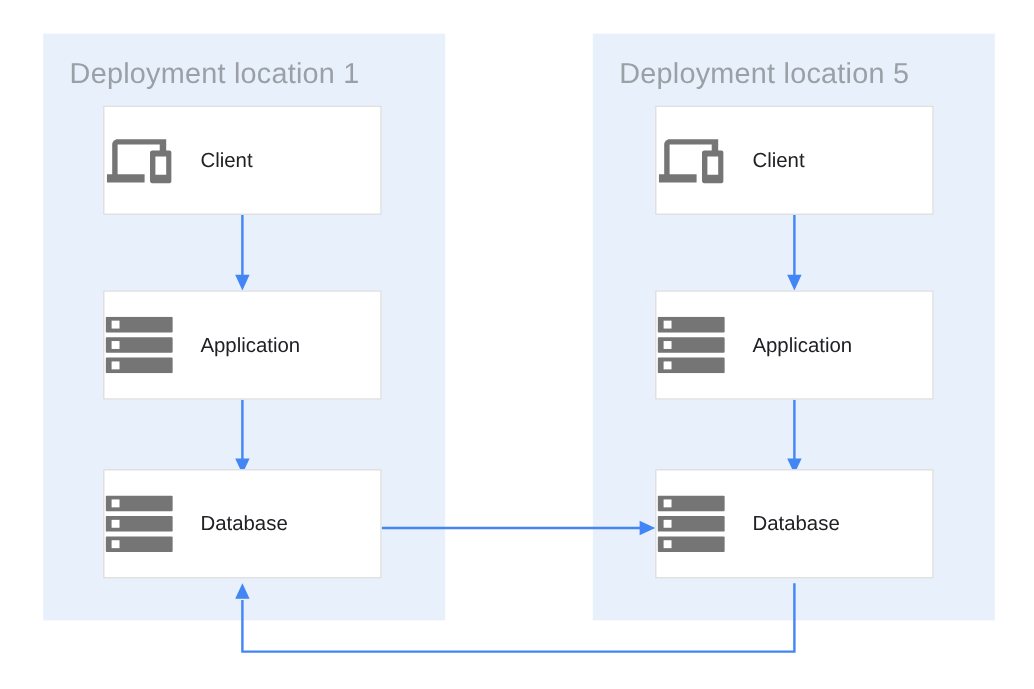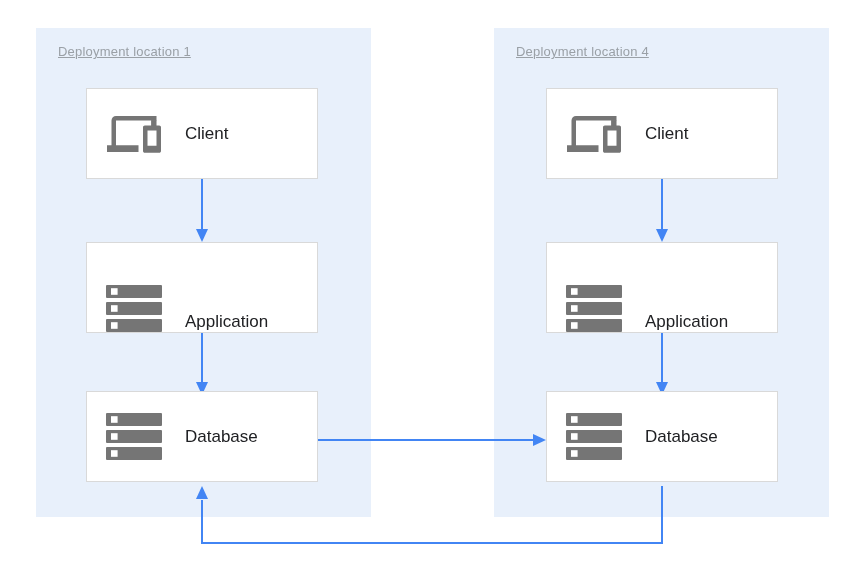--- a/index.html
+++ b/index.html
@@ -20,39 +20,37 @@
     font-family:"Liberation Sans", sans-serif;
     overflow:hidden;
   }
   .zone{
     position:absolute;top:28px;width:335px;height:489px;
     background:var(--zone-bg);
   }
   .zone--1{left:36px;}
   .zone--2{left:494px;}
   .zone-title{
-    position:absolute;left:22px;top:13px;
-    font-size:13px;line-height:22px;
+    position:absolute;left:22px;top:23px;
+    font-size:24px;line-height:22px;
     color:var(--zone-title);
     letter-spacing:.2px;
     white-space:nowrap;
-    text-decoration:underline;
   }
   .node{
     position:absolute;width:232px;height:91px;
     background:var(--box-bg);
     border:1px solid var(--box-border);
     box-sizing:border-box;
     display:flex;align-items:center;
-    padding-left:18px;
   }
   .node--c1{left:86px;}
   .node--c2{left:546px;}
   .node--r1{top:88px;}
-  .node--r2{top:242px;align-items:flex-end;}
+  .node--r2{top:242px;}
   .node--r3{top:391px;}
   .node-icon{flex:0 0 auto;display:flex;align-items:center;justify-content:center;width:58px;}
   .node-label{
     margin-left:22px;
     font-size:17px;color:var(--label);
     white-space:nowrap;
   }
   .edges{
     position:absolute;left:0;top:0;width:862px;height:574px;
     pointer-events:none;
@@ -66,21 +64,21 @@
 </style>
 </head>
 <body>
 
 <div class="stage">
 
   <div class="zone zone--1">
     <div class="zone-title">Deployment location 1</div>
   </div>
   <div class="zone zone--2">
-    <div class="zone-title">Deployment location 4</div>
+    <div class="zone-title">Deployment location 5</div>
   </div>
 
   <svg class="edges" viewBox="0 0 862 574" xmlns="http://www.w3.org/2000/svg">
     <g>
       <line x1="202" y1="179" x2="202" y2="230"></line>
       <polygon points="196,229 208,229 202,242"></polygon>
     </g>
     <g>
       <line x1="202" y1="333" x2="202" y2="383"></line>
       <polygon points="196,382 208,382 202,395"></polygon>

